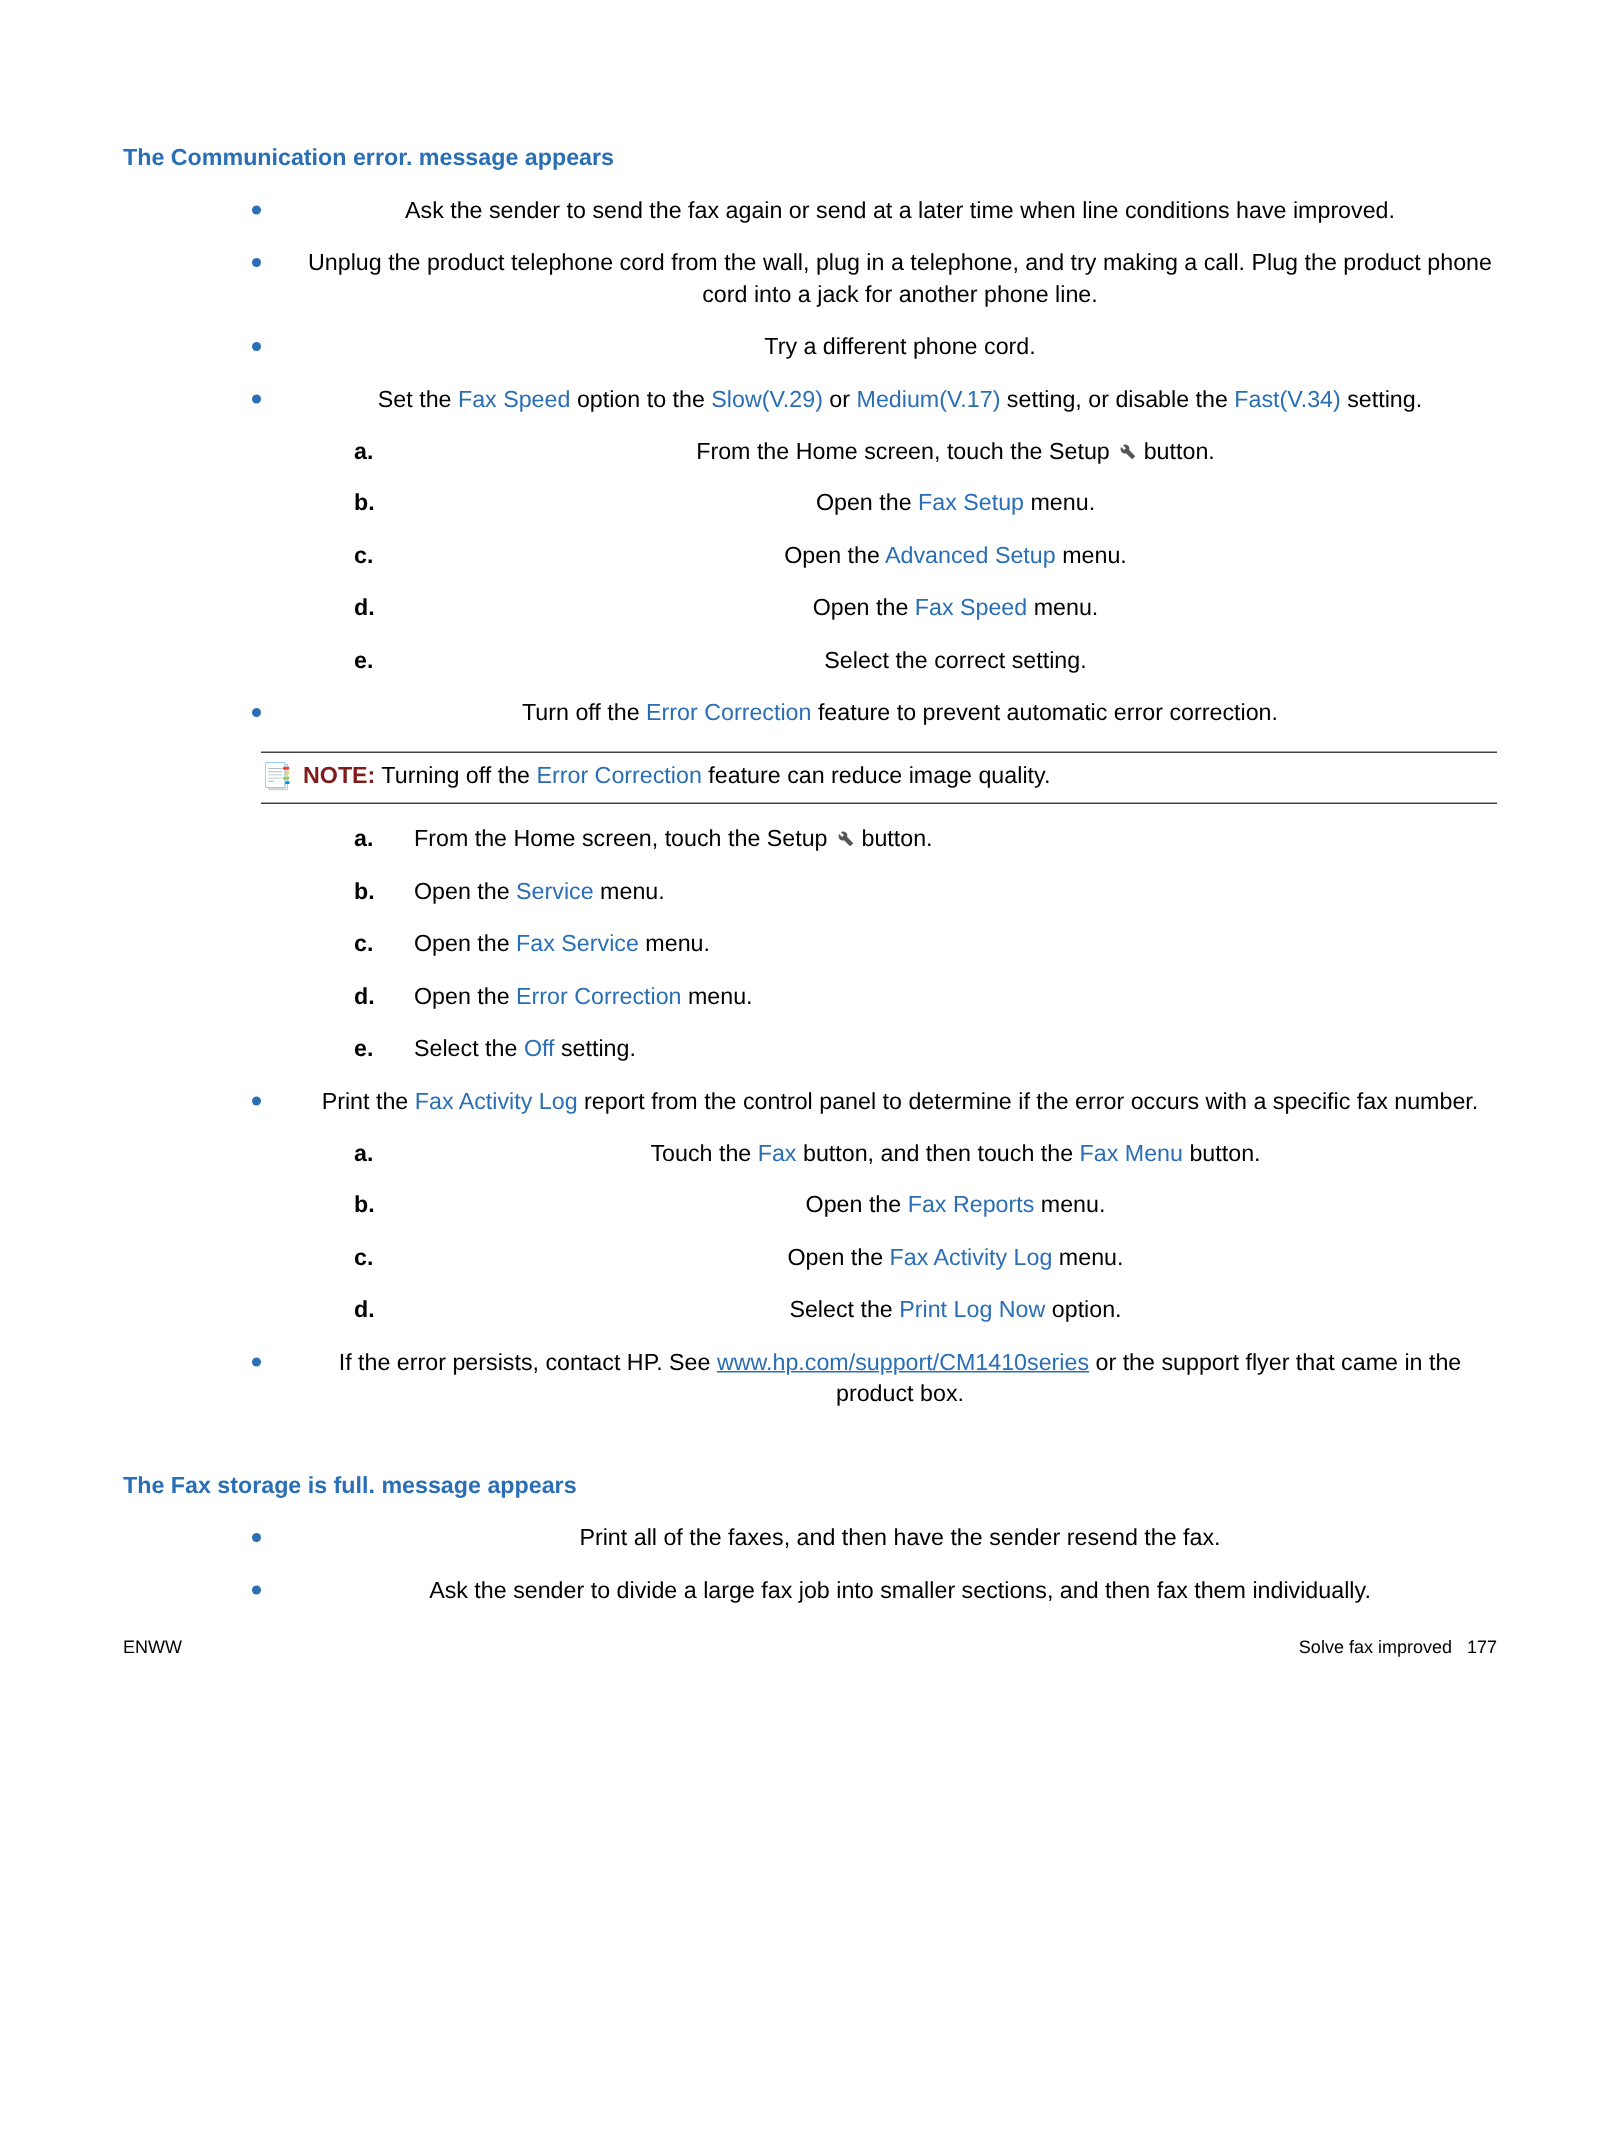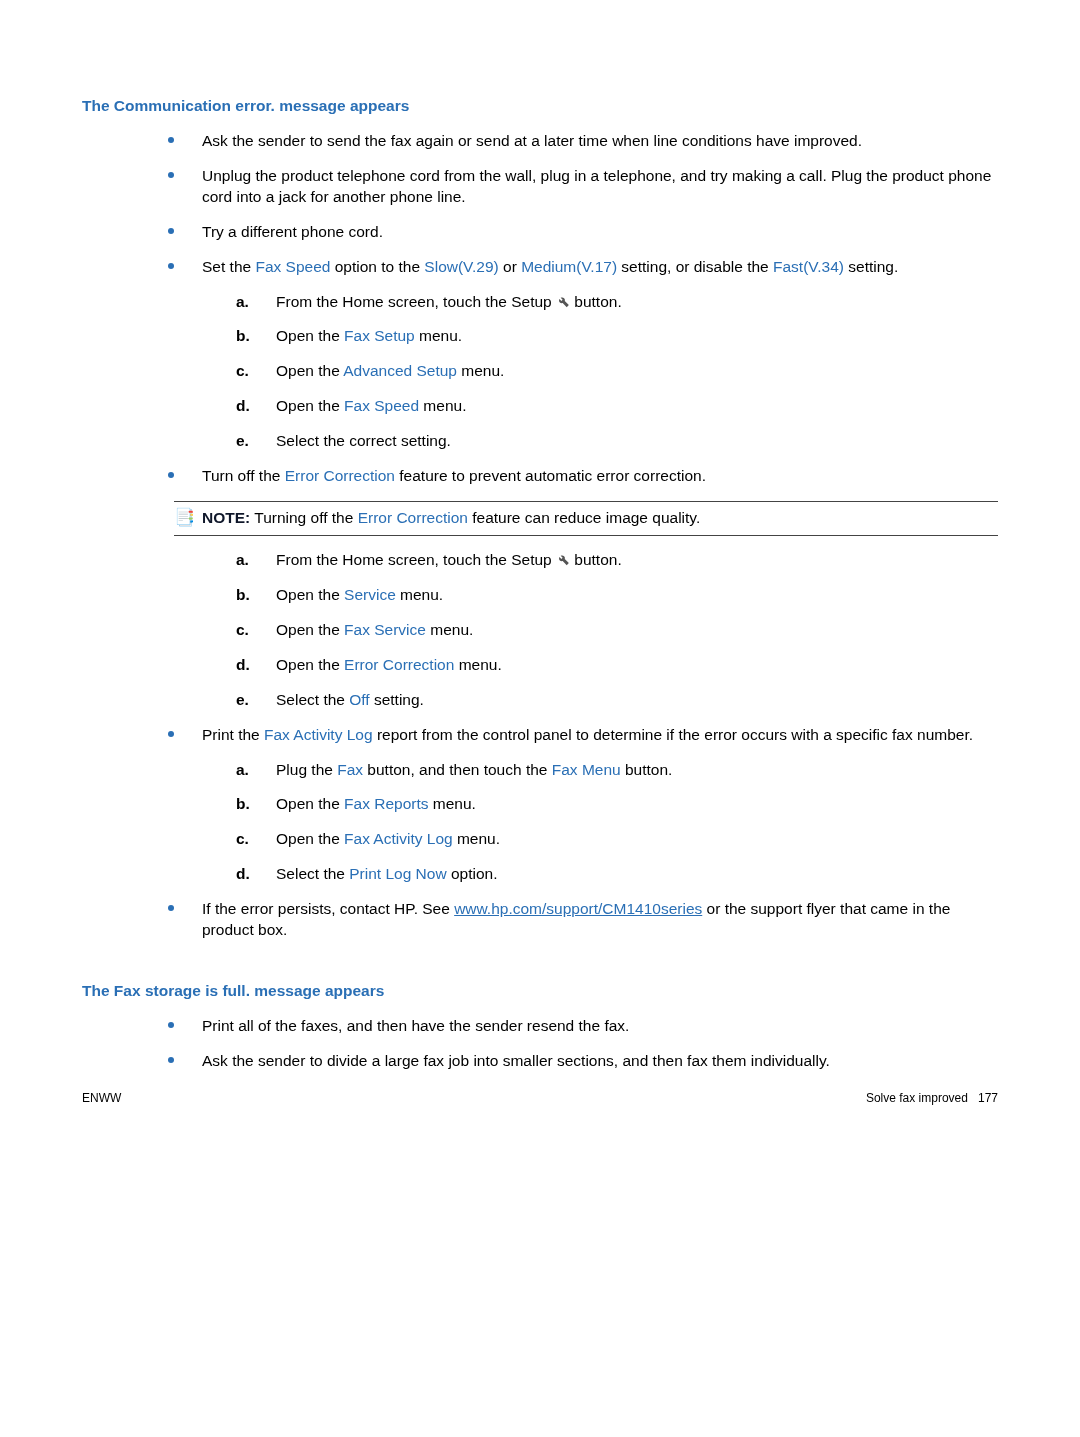--- a/index.html
+++ b/index.html
@@ -26,20 +26,21 @@
   }
   ul.ul {
     list-style: none;
     margin: 0 0 0 86px;
     padding: 0;
   }
   ul.ul > li {
     position: relative;
     padding-left: 34px;
     margin-bottom: 14px;
+    text-align: center;
   }
   ul.ul > li::before {
     content: '';
     position: absolute;
     left: 0;
     top: 6px;
     width: 6px;
     height: 6px;
     border-radius: 50%;
     background: #2a6fb5;
@@ -75,21 +76,21 @@
     position: relative;
   }
   .note-icon {
     position: absolute;
     left: 0;
     top: 5px;
     font-size: 17px;
     color: #444;
   }
   .note-label {
-    color: #0f172a;
+    color: #7f1d1d;
     font-weight: bold;
     text-align: right;
   }
   .wrench {
     display: inline-block;
     width: 14px;
     height: 14px;
     vertical-align: -1px;
   }
   .footer {
@@ -147,21 +148,21 @@
     <li><span class="marker">b.</span><span>Open the </span><span class="kw">Service</span><span> menu.</span></li>
     <li><span class="marker">c.</span><span>Open the </span><span class="kw">Fax Service</span><span> menu.</span></li>
     <li><span class="marker">d.</span><span>Open the </span><span class="kw">Error Correction</span><span> menu.</span></li>
     <li><span class="marker">e.</span><span>Select the </span><span class="kw">Off</span><span> setting.</span></li>
   </ol>
 
   <ul class="ul">
     <li>
       <span>Print the </span><span class="kw">Fax Activity Log</span><span> report from the control panel to determine if the error occurs with a specific fax number.</span>
       <ol class="ol">
-        <li><span class="marker">a.</span><span>Plug the </span><span class="kw">Fax</span><span> button, and then touch the </span><span class="kw">Fax Menu</span><span> button.</span></li>
+        <li><span class="marker">a.</span><span>Touch the </span><span class="kw">Fax</span><span> button, and then touch the </span><span class="kw">Fax Menu</span><span> button.</span></li>
         <li><span class="marker">b.</span><span>Open the </span><span class="kw">Fax Reports</span><span> menu.</span></li>
         <li><span class="marker">c.</span><span>Open the </span><span class="kw">Fax Activity Log</span><span> menu.</span></li>
         <li><span class="marker">d.</span><span>Select the </span><span class="kw">Print Log Now</span><span> option.</span></li>
       </ol>
     </li>
 
     <li>
       <span>If the error persists, contact HP. See </span><a class="link">www.hp.com/support/CM1410series</a><span> or the support flyer that came in the product box.</span>
     </li>
   </ul>

